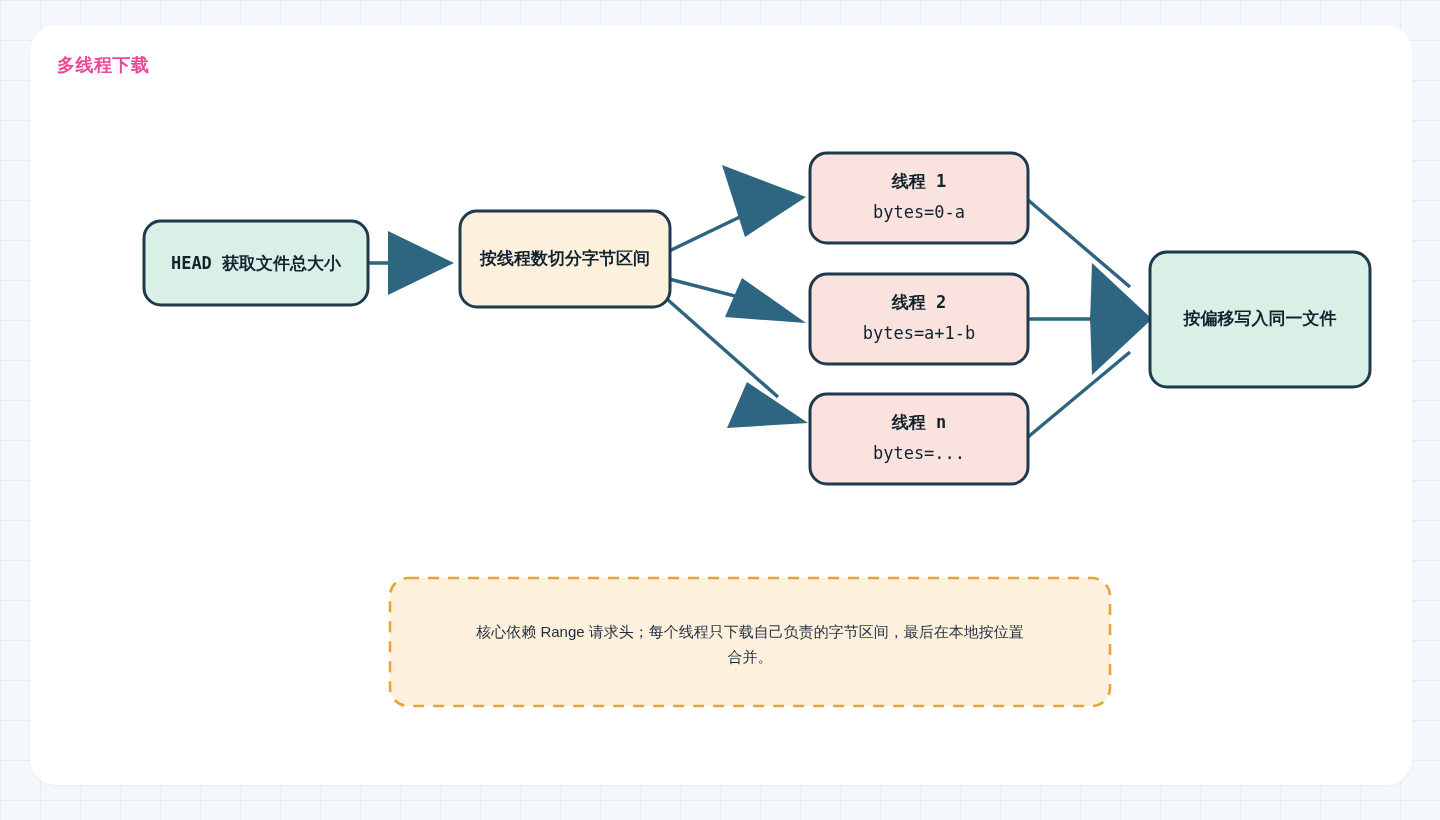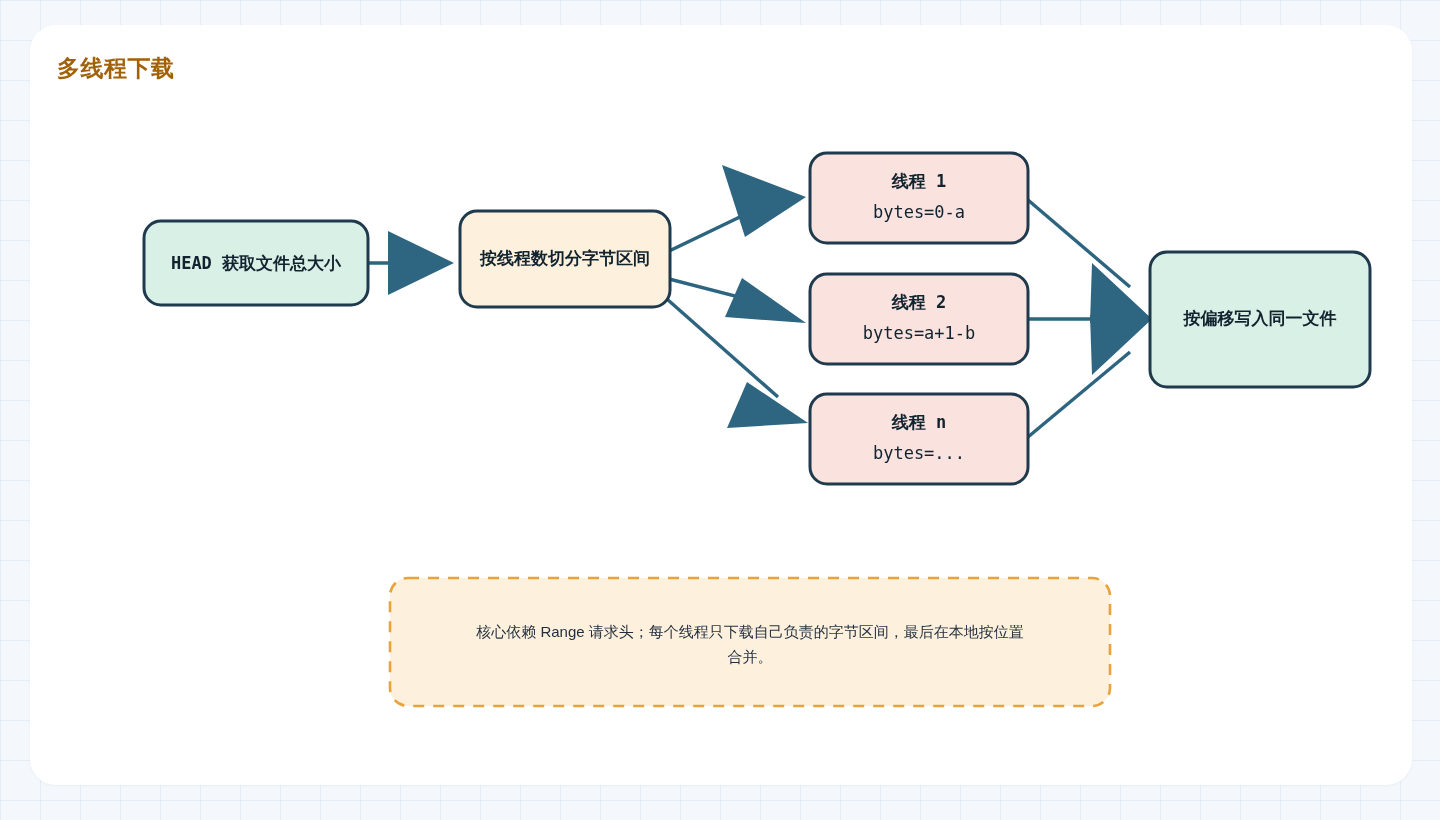--- a/index.html
+++ b/index.html
@@ -25,23 +25,23 @@
     height: 760px;
     background: #ffffff;
     border-radius: 26px;
     box-shadow: 0 1px 3px rgba(31,58,77,0.05);
     overflow: hidden;
   }
   #page-title {
     position: absolute;
     left: 27px;
     top: 28px;
-    font-size: 23px;
+    font-size: 18px;
     font-weight: bold;
-    color: #a16207;
+    color: #ec4899;
     letter-spacing: 0.5px;
     white-space: nowrap;
   }
   #diagram {
     position: absolute;
     left: 0;
     top: 0;
     width: 1382px;
     height: 760px;
   }

